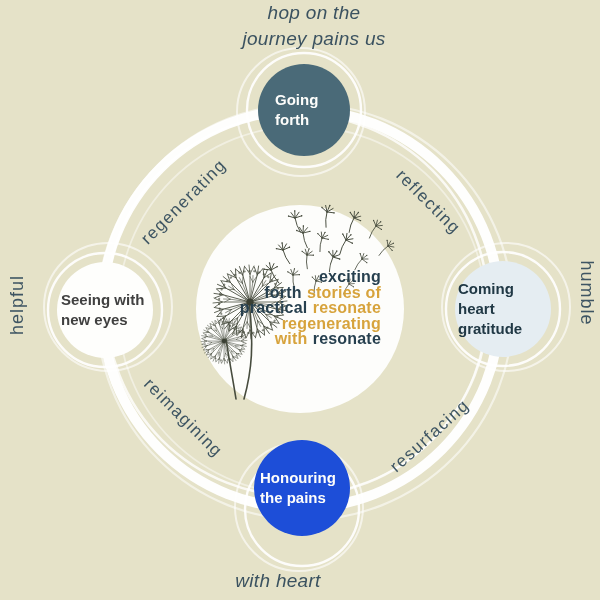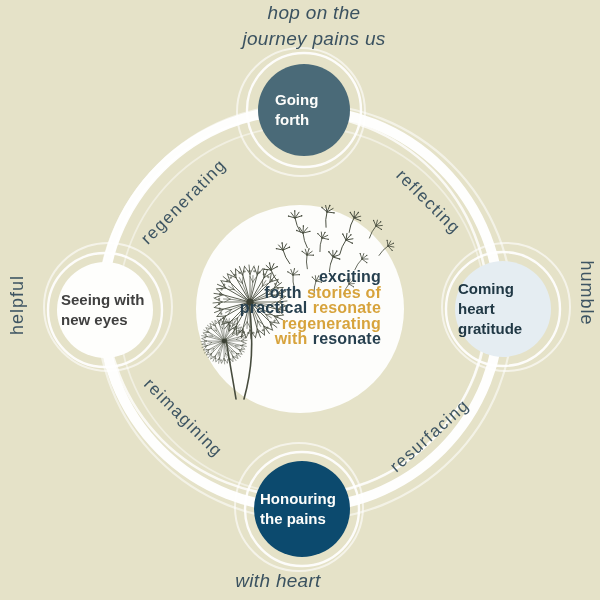--- a/index.html
+++ b/index.html
@@ -18,21 +18,21 @@
   .side-word{position:absolute;color:#3e5563;font-size:18px;letter-spacing:1px;
              font-weight:500;white-space:nowrap;}
   .side-word.left{left:17px;top:305px;transform:translate(-50%,-50%) rotate(-90deg);}
   .side-word.right{left:586px;top:293px;transform:translate(-50%,-50%) rotate(90deg);}
 
   
   .node{position:absolute;border-radius:50%;display:flex;align-items:center;justify-content:center;
         text-align:left;font-weight:700;font-size:15px;line-height:1.32;box-sizing:border-box;}
   .node.top{left:258px;top:64px;width:92px;height:92px;background:#4a6a78;color:#fdfdfb;padding:0 17px;}
   .node.right{left:455px;top:261px;width:96px;height:96px;background:#e5edf2;color:#203845;padding:0 3px;}
-  .node.bottom{left:254px;top:461px;width:96px;height:96px;background:#0c4a6e;color:#fdfdfb;padding:0 6px;}
+  .node.bottom{left:254px;top:440px;width:96px;height:96px;background:#1d4ed8;color:#fdfdfb;padding:0 6px;}
   .node.left{left:57px;top:262px;width:96px;height:96px;background:#fefefc;color:#404040;padding:0 4px;}
 
   
   .arc-word{position:absolute;color:#3e5563;font-size:17px;letter-spacing:1.4px;
             font-weight:500;white-space:nowrap;}
   .arc-word.tl{left:184px;top:202px;transform:translate(-50%,-50%) rotate(-45deg);}
   .arc-word.tr{left:428px;top:202px;transform:translate(-50%,-50%) rotate(45deg);}
   .arc-word.bl{left:183px;top:418px;transform:translate(-50%,-50%) rotate(45deg);}
   .arc-word.br{left:430px;top:436px;transform:translate(-50%,-50%) rotate(-42deg);}
 

